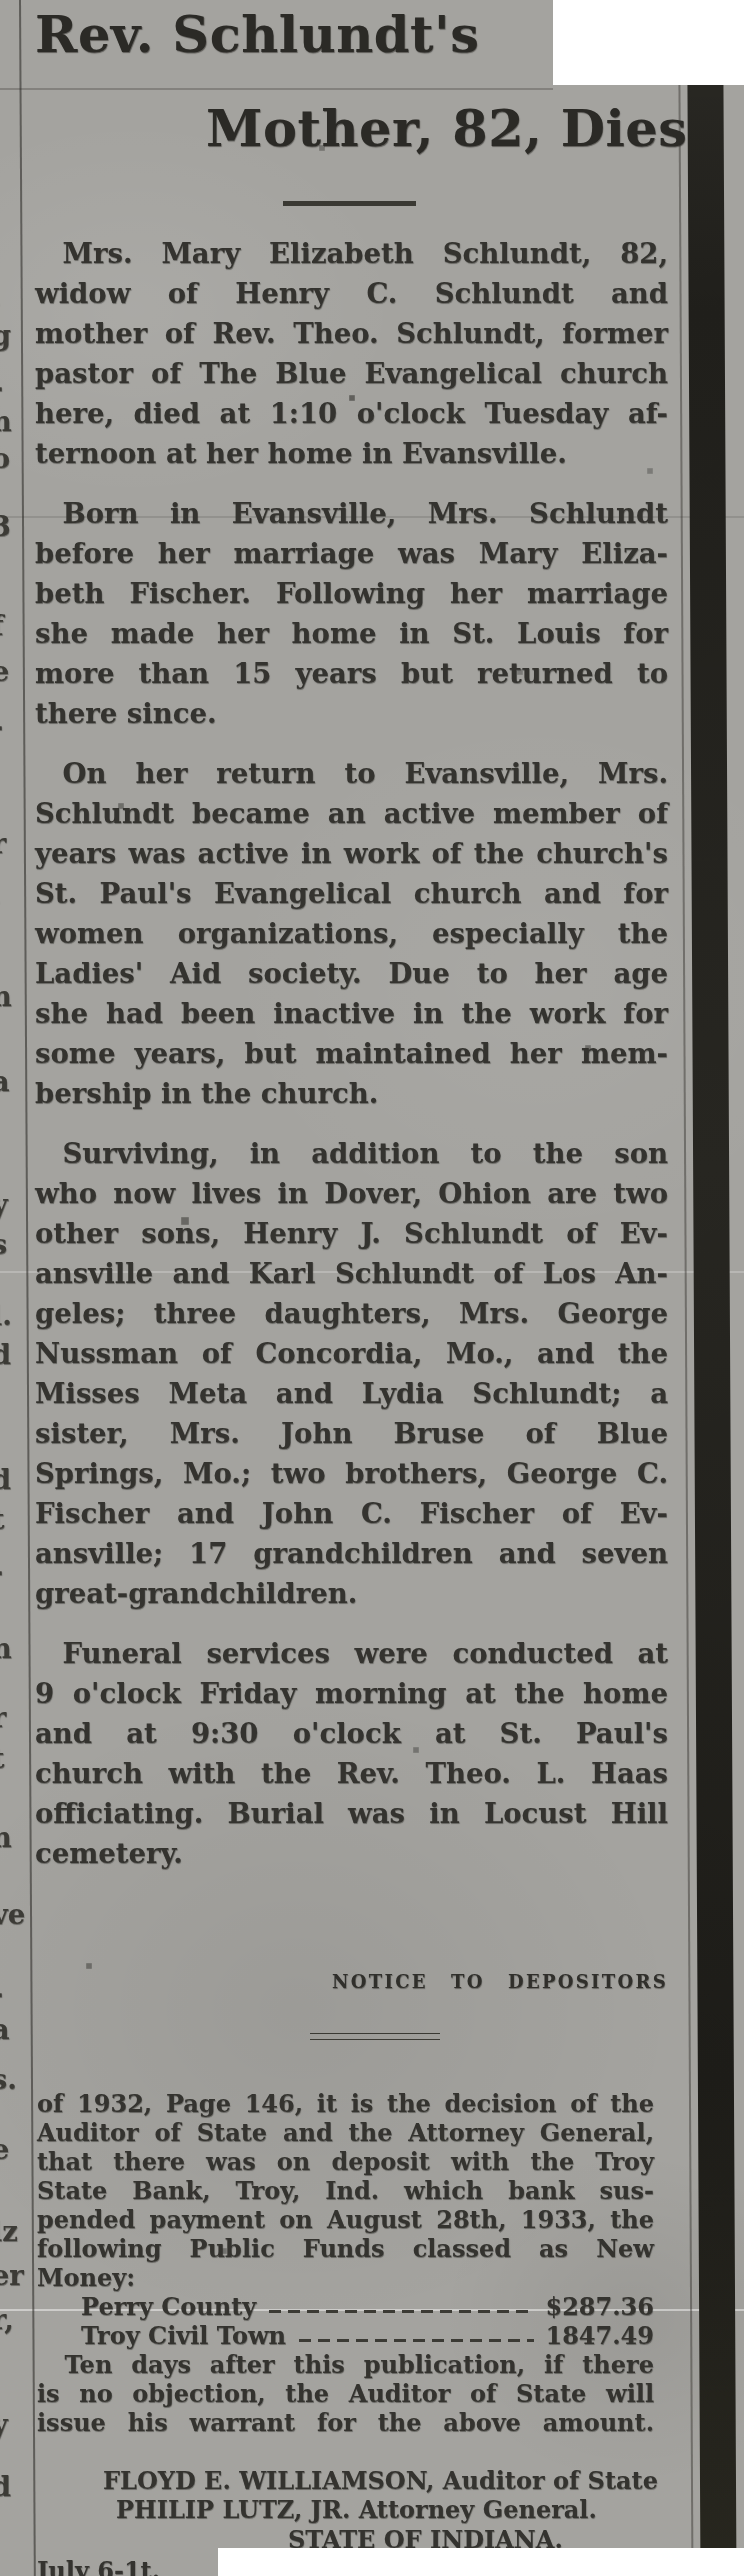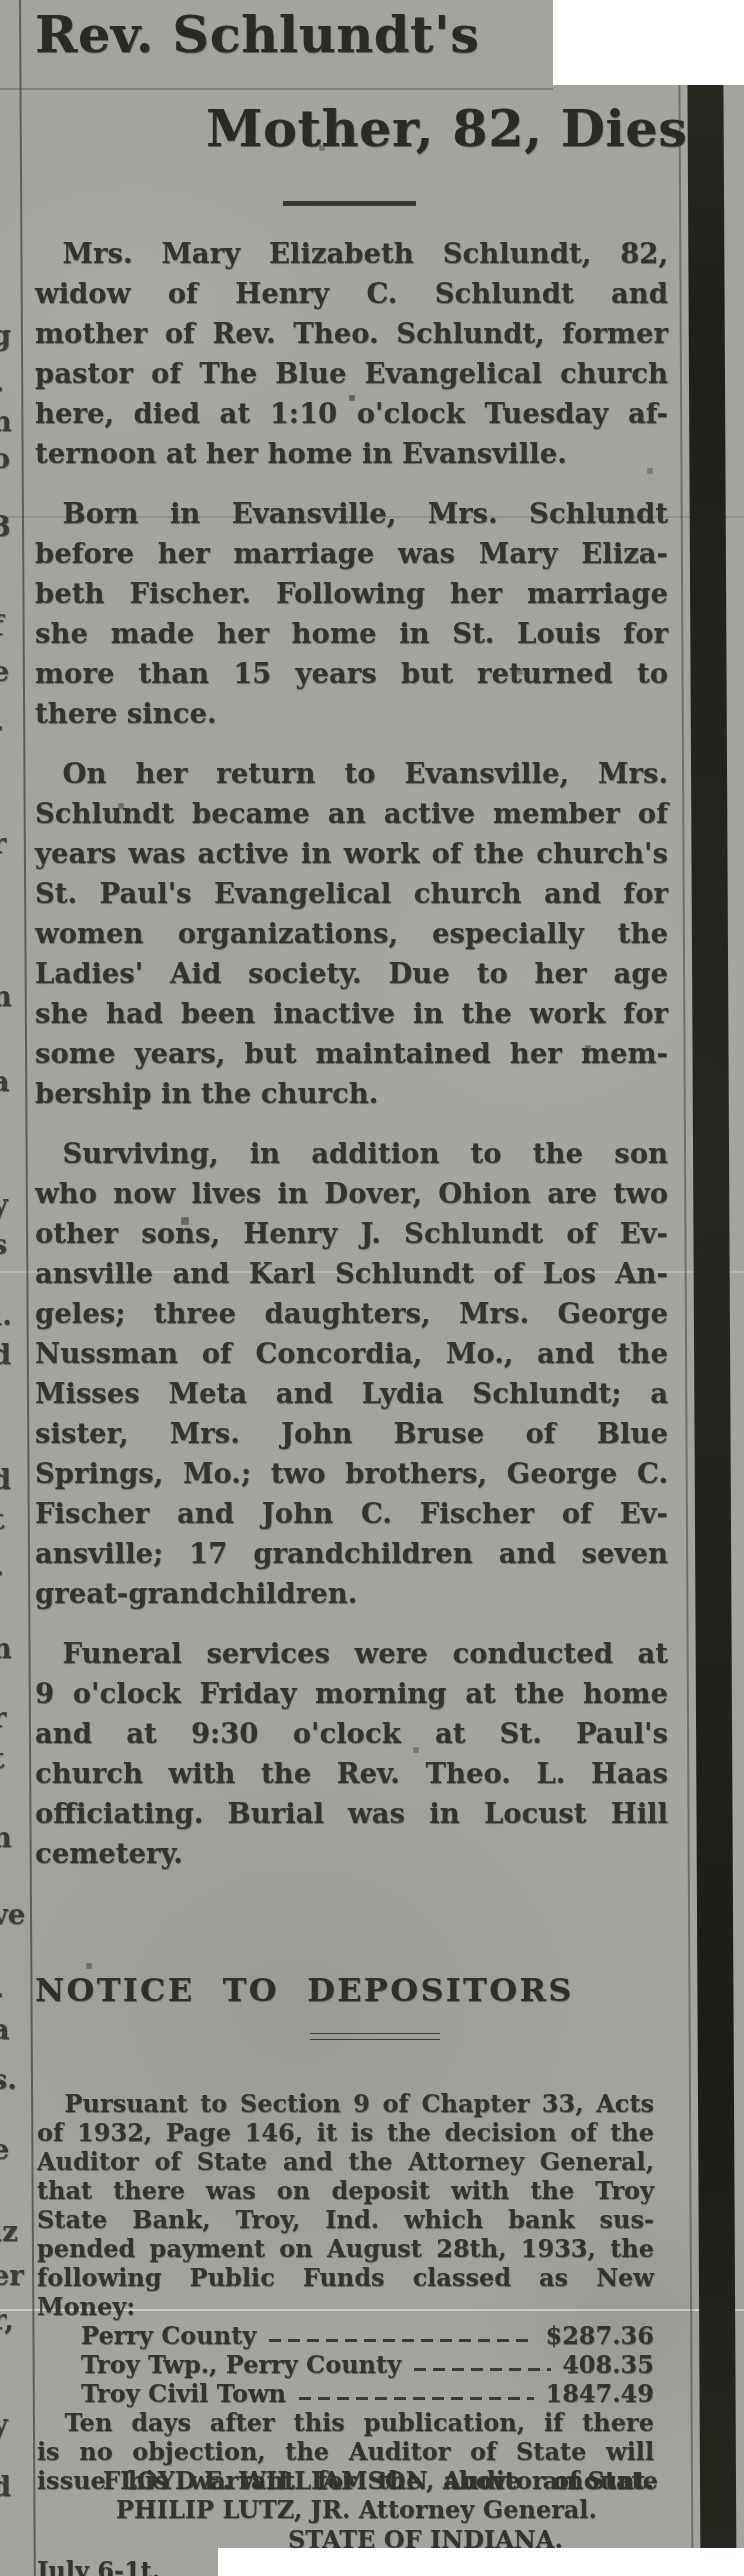--- a/index.html
+++ b/index.html
@@ -45,22 +45,22 @@
   .hl-divider{position:absolute;left:283px;top:201px;width:133px;height:4.6px;background:#3a3933;filter:blur(0.5px);}
   
   .article-body{position:absolute;left:35px;top:233px;width:633px;color:#34332f;
       font-weight:700;font-size:27.5px;filter:blur(0.3px);
       text-shadow:0.5px 0.6px 0.8px rgba(46,45,41,0.5);}
   .article-body .para + .para{margin-top:20px;}
   .article-body .tline{line-height:40px;text-align:justify;text-align-last:justify;}
   .tline.lastline{text-align-last:left;}
   .tline.firstline{text-indent:27.5px;}
   
-  .notice-heading{position:absolute;left:35px;top:1971px;width:633px;text-align:left;
-      color:#302f2b;font-weight:700;font-size:32px;letter-spacing:2.3px;word-spacing:14.7px;
+  .notice-heading{position:absolute;left:35px;top:1971px;width:633px;text-align:right;
+      color:#302f2b;font-weight:700;font-size:18px;letter-spacing:2.3px;word-spacing:14.7px;
       white-space:nowrap;filter:blur(0.4px);text-shadow:0.5px 0.6px 0.9px rgba(40,39,35,0.5);}
   .notice-divider{position:absolute;left:310px;top:2033px;width:130px;height:7.3px;
       border-top:1.8px solid #3a3933;border-bottom:1.8px solid #3a3933;box-sizing:border-box;filter:blur(0.5px);}
   .notice-body{position:absolute;left:37px;top:2089px;width:617px;color:#34332f;
       font-weight:700;font-size:24px;filter:blur(0.3px);
       text-shadow:0.5px 0.5px 0.7px rgba(46,45,41,0.5);}
   .notice-body .tline{line-height:29px;text-align:justify;text-align-last:justify;}
   .notice-body .para{margin:0;}
   .fund-row{display:flex;align-items:center;line-height:29px;padding-left:44px;}
   .fund-label{white-space:nowrap;}
@@ -185,41 +185,35 @@
         <div class="tline lastline">cemetery.</div>
       </div>
     </div>
 
   <div class="notice-heading">NOTICE TO DEPOSITORS</div>
   <div class="notice-divider"></div>
 
   <div class="notice-body">
     <div id="notice-body1">
         <div class="para">
-          <div class="tline firstline">Pursuant to Section 9 of Chapter 33, Acts</div>
           <div class="tline">of 1932, Page 146, it is the decision of the</div>
           <div class="tline">Auditor of State and the Attorney General,</div>
           <div class="tline">that there was on deposit with the Troy</div>
           <div class="tline">State Bank, Troy, Ind. which bank sus-</div>
           <div class="tline">pended payment on August 28th, 1933, the</div>
           <div class="tline">following Public Funds classed as New Money:</div>
         </div>
       </div>
     <div>
       <div class="fund-row">
         <span class="fund-label">Perry County</span>
         <span class="fund-leader"></span>
         <span class="fund-amount">$287.36</span>
       </div>
       <div class="fund-row">
-        <span class="fund-label">Troy Twp., Perry County</span>
-        <span class="fund-leader"></span>
-        <span class="fund-amount">408.35</span>
-      </div>
-      <div class="fund-row">
         <span class="fund-label">Troy Civil Town</span>
         <span class="fund-leader"></span>
         <span class="fund-amount">1847.49</span>
       </div>
     </div>
     <div id="notice-body2">
         <div class="para">
           <div class="tline firstline">Ten days after this publication, if there</div>
           <div class="tline">is no objection, the Auditor of State will</div>
           <div class="tline lastline">issue his warrant for the above amount.</div>

